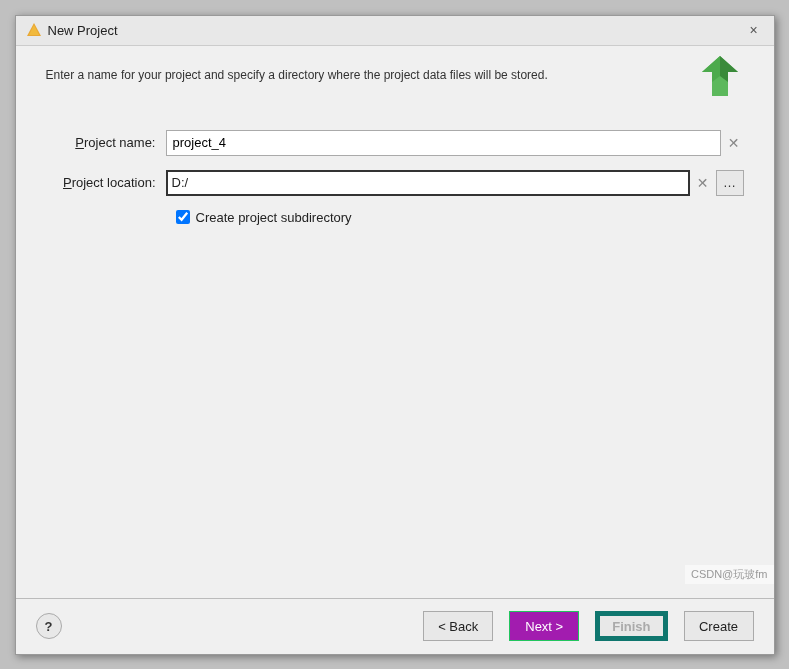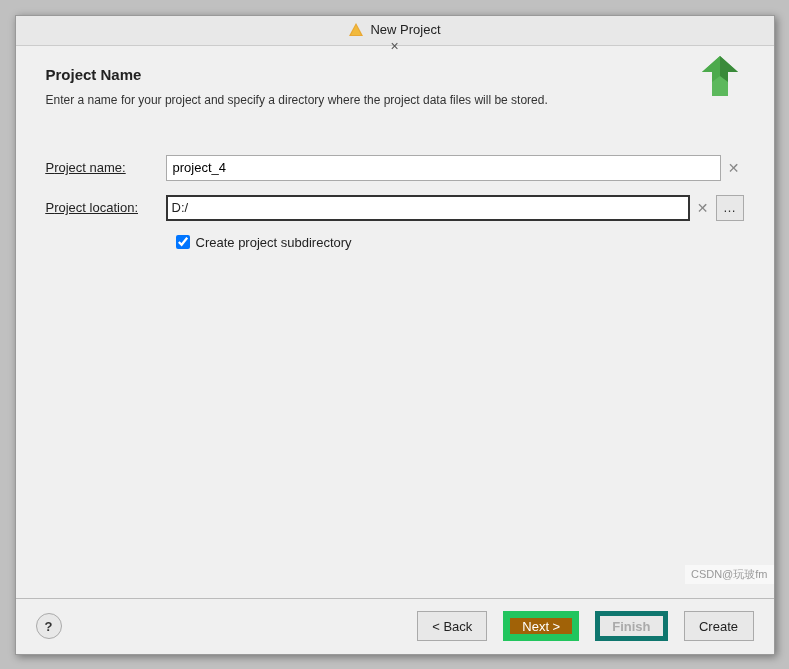--- a/index.html
+++ b/index.html
@@ -25,21 +25,20 @@
       position: relative;
     }
     .title-bar {
       background: #e8e8e8;
       border-bottom: 1px solid #ccc;
       padding: 6px 10px;
       display: flex;
       align-items: center;
       justify-content: space-between;
       height: 30px;
-      flex-direction: column;
     }
     .title-bar-left {
       display: flex;
       align-items: center;
       gap: 6px;
     }
     .title-icon {
       width: 16px;
       height: 16px;
     }
@@ -86,24 +85,23 @@
     }
     .form-row {
       display: flex;
       align-items: center;
       margin-bottom: 14px;
     }
     .form-label {
       width: 120px;
       font-size: 13px;
       color: #222;
-      text-align: left;
+      text-align: right;
       padding-right: 10px;
       flex-shrink: 0;
-      text-decoration: underline;
     }
     .form-label span.underline {
       text-decoration: underline;
     }
     .input-wrapper {
       flex: 1;
       display: flex;
       align-items: center;
       gap: 3px;
     }
@@ -225,23 +223,23 @@
       border: 1px solid #aaa;
       background: #e8e8e8;
       cursor: pointer;
       font-size: 13px;
       color: #222;
       display: flex;
       align-items: center;
       justify-content: center;
     }
     .nav-btn-primary {
-      background: #a16207;
+      background: #a21caf;
       color: white;
-      border: 7px solid #22c55e;
+      border: 1px solid #22c55e;
     }
     .nav-btn-disabled {
       background: #e8e8e8;
       color: #aaa;
       border: 5px solid #0f766e;
       cursor: default;
       font-weight: bold;
     }
     .watermark {
       position: absolute;
@@ -273,21 +271,20 @@
   <div class="logo-area">
     <svg width="48" height="52" viewBox="0 0 48 52">
 
       <polygon points="24,2 42,18 32,18 32,42 16,42 16,18 6,18" fill="#5cb85c"></polygon>
       <polygon points="24,2 42,18 32,18 32,28 24,22" fill="#3a8a3a"></polygon>
       <polygon points="24,2 6,18 16,18 16,28 24,22" fill="#4caa4c"></polygon>
     </svg>
   </div>
 
   <div class="content">
-    <div class="section-title">Project Name</div>
     <div class="section-desc">Enter a name for your project and specify a directory where the project data files will be stored.</div>
 
     <div class="form-row">
       <div class="form-label">
         <span><span class="underline">P</span>roject name:</span>
       </div>
       <div class="input-wrapper">
         <input type="text" class="text-input" value="project_4" style="">
         <button class="clear-btn">✕</button>
       </div>

